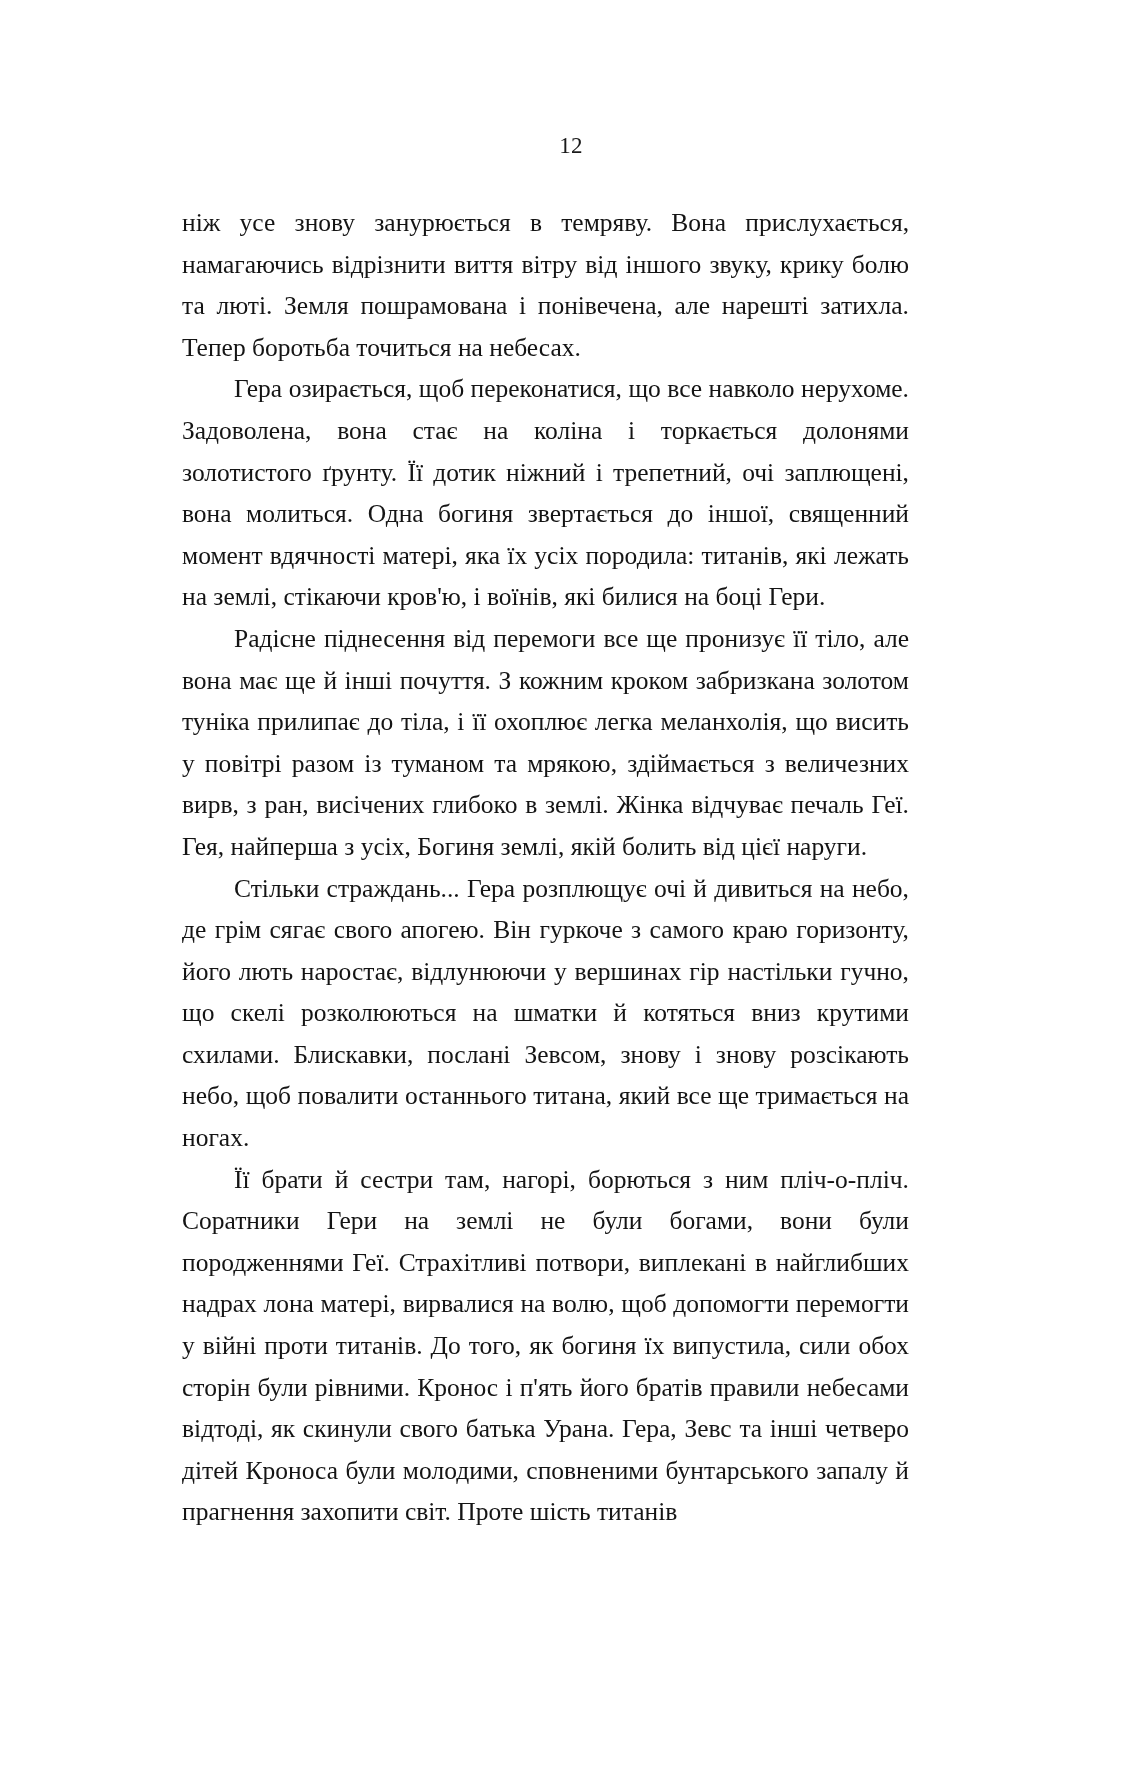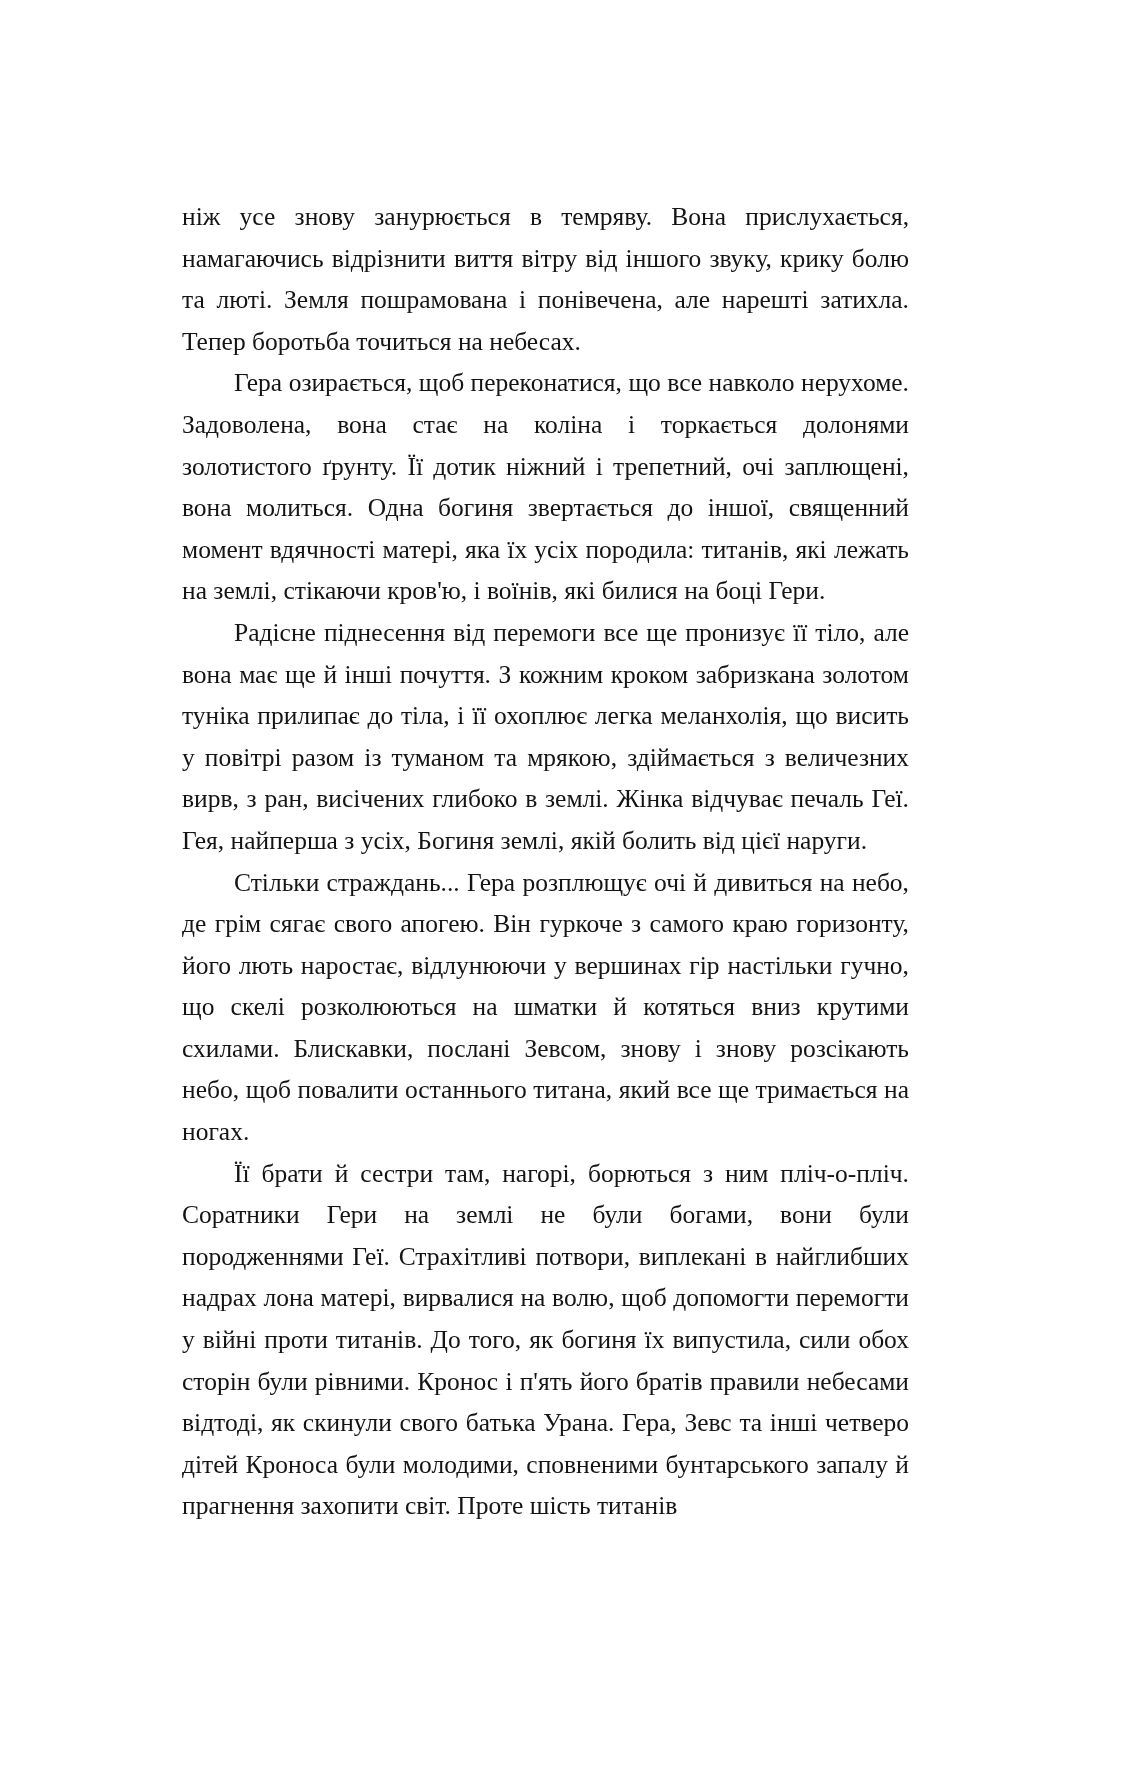--- a/index.html
+++ b/index.html
@@ -27,21 +27,21 @@
     left: 0;
     width: 1142px;
     text-align: center;
     font-size: 23px;
     font-family: "Liberation Serif", serif;
     color: #1a1a1a;
     letter-spacing: 0.2px;
   }
   .body-text {
     position: absolute;
-    top: 196px;
+    top: 202px;
     left: 182px;
     width: 727px;
     font-size: 25.5px;
     line-height: 41.6px;
     text-align: justify;
     text-justify: inter-word;
     color: #141414;
     hyphens: manual;
   }
   .body-text p {
@@ -54,20 +54,21 @@
   }
   .body-text p:last-child {
     
   }
 </style>
 </head>
 <body>
 
 <div class="page">
 
+  <div class="page-number">12</div>
 
   <div class="body-text">
     <p class="no-indent">ніж усе знову занурюється в темряву. Вона прислухається, намагаючись відрізнити виття вітру від іншого звуку, крику болю та люті. Земля пошрамована і понівечена, але нарешті затихла. Тепер боротьба точиться на небесах.</p>
     <p>Гера озирається, щоб переконатися, що все навколо нерухоме. Задоволена, вона стає на коліна і торкається долонями золотистого ґрунту. Її дотик ніжний і трепетний, очі заплющені, вона молиться. Одна богиня звертається до іншої, священний момент вдячності матері, яка їх усіх породила: титанів, які лежать на землі, стікаючи кров'ю, і воїнів, які билися на боці Гери.</p>
     <p>Радісне піднесення від перемоги все ще пронизує її тіло, але вона має ще й інші почуття. З кожним кроком забризкана золотом туніка прилипає до тіла, і її охоплює легка меланхолія, що висить у повітрі разом із туманом та мрякою, здіймається з величезних вирв, з ран, висічених глибоко в землі. Жінка відчуває печаль Геї. Гея, найперша з усіх, Богиня землі, якій болить від цієї наруги.</p>
     <p>Стільки страждань... Гера розплющує очі й дивиться на небо, де грім сягає свого апогею. Він гуркоче з самого краю горизонту, його лють наростає, відлунюючи у вершинах гір настільки гучно, що скелі розколюються на шматки й котяться вниз крутими схилами. Блискавки, послані Зевсом, знову і знову розсікають небо, щоб повалити останнього титана, який все ще тримається на ногах.</p>
     <p>Її брати й сестри там, нагорі, борються з ним пліч-о-пліч. Соратники Гери на землі не були богами, вони були породженнями Геї. Страхітливі потвори, виплекані в найглибших надрах лона матері, вирвалися на волю, щоб допомогти перемогти у війні проти титанів. До того, як богиня їх випустила, сили обох сторін були рівними. Кронос і п'ять його братів правили небесами відтоді, як скинули свого батька Урана. Гера, Зевс та інші четверо дітей Кроноса були молодими, сповненими бунтарського запалу й прагнення захопити світ. Проте шість титанів</p>
   </div>
 
 </div>

